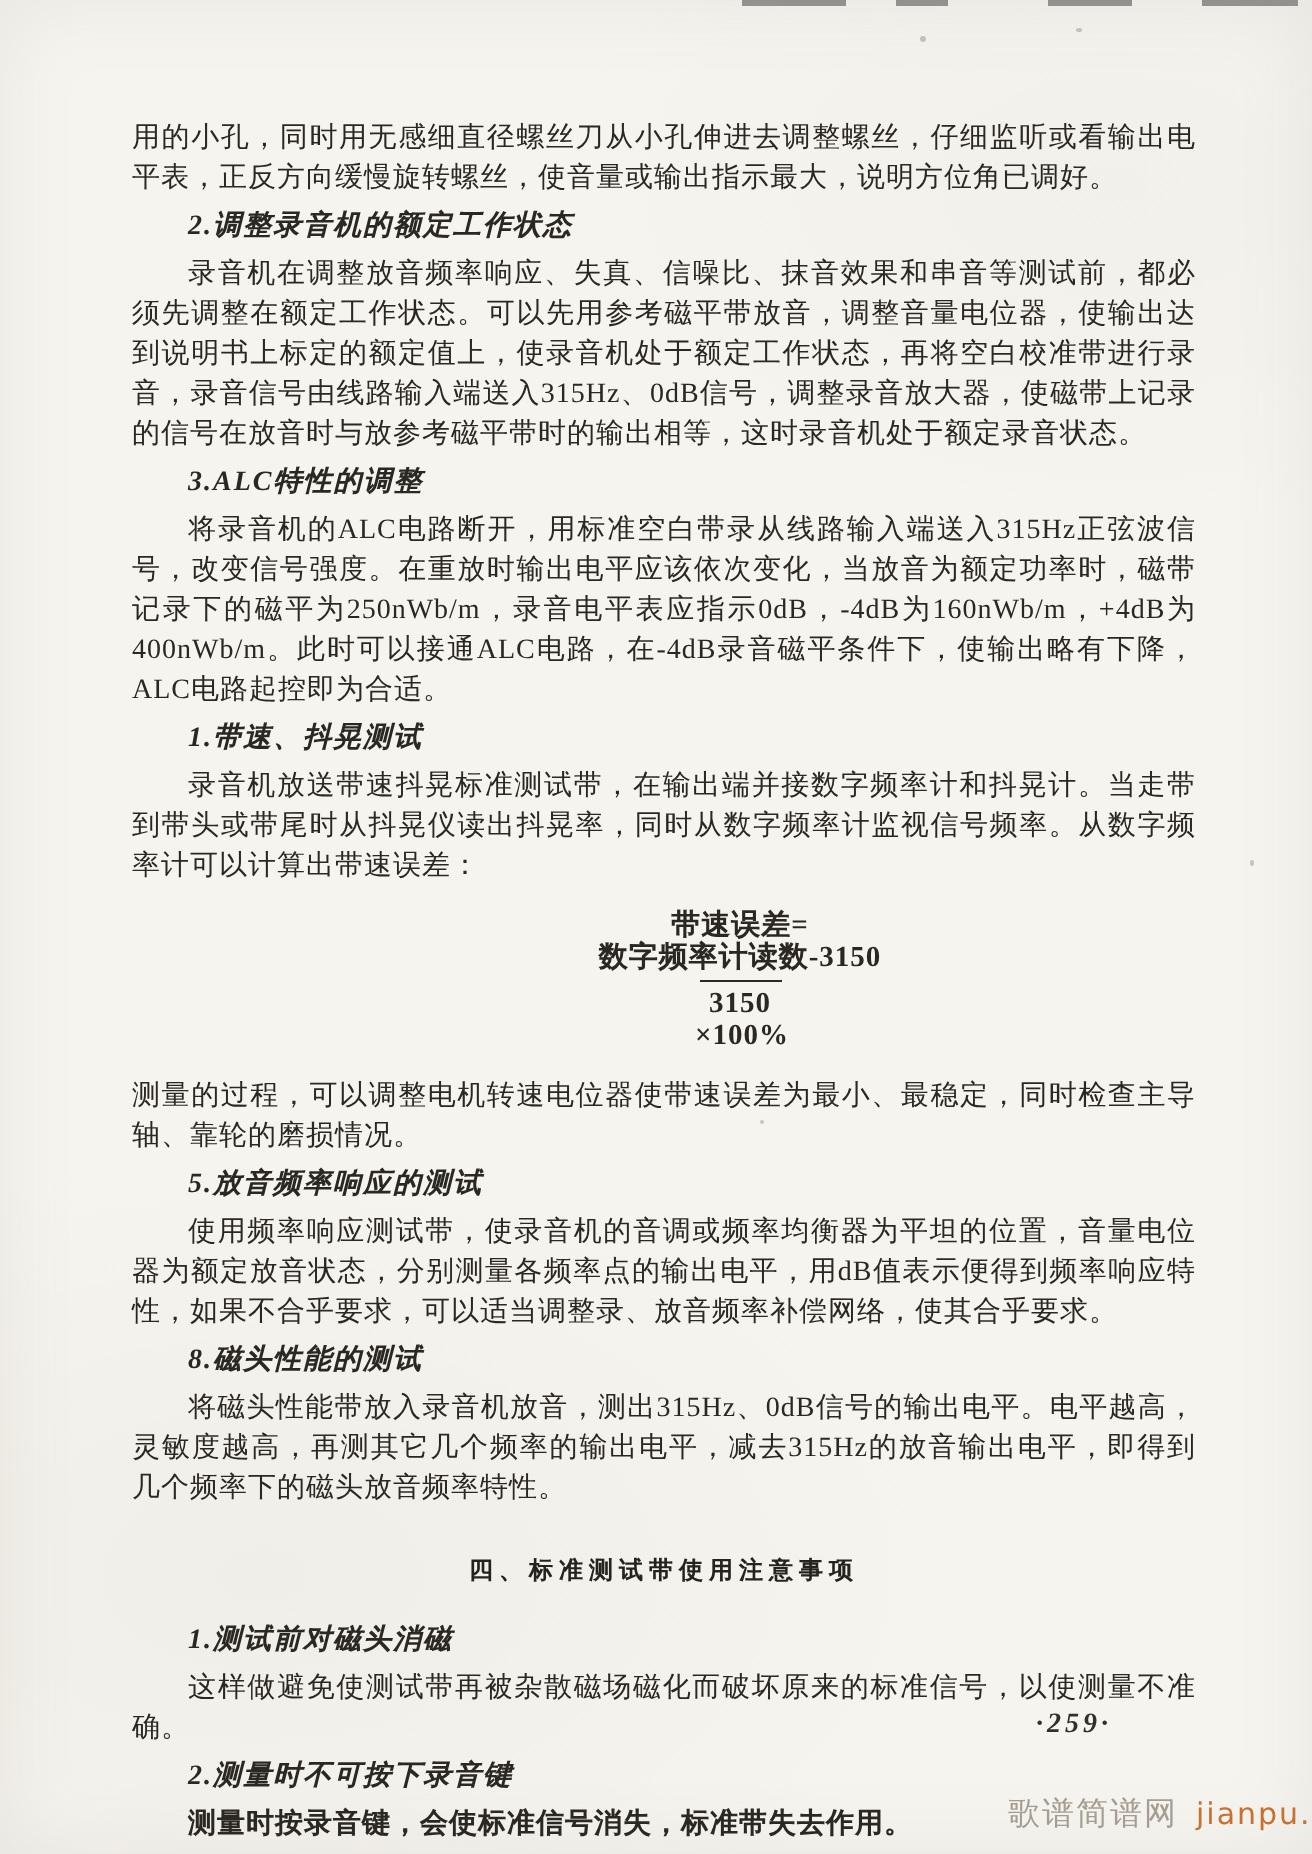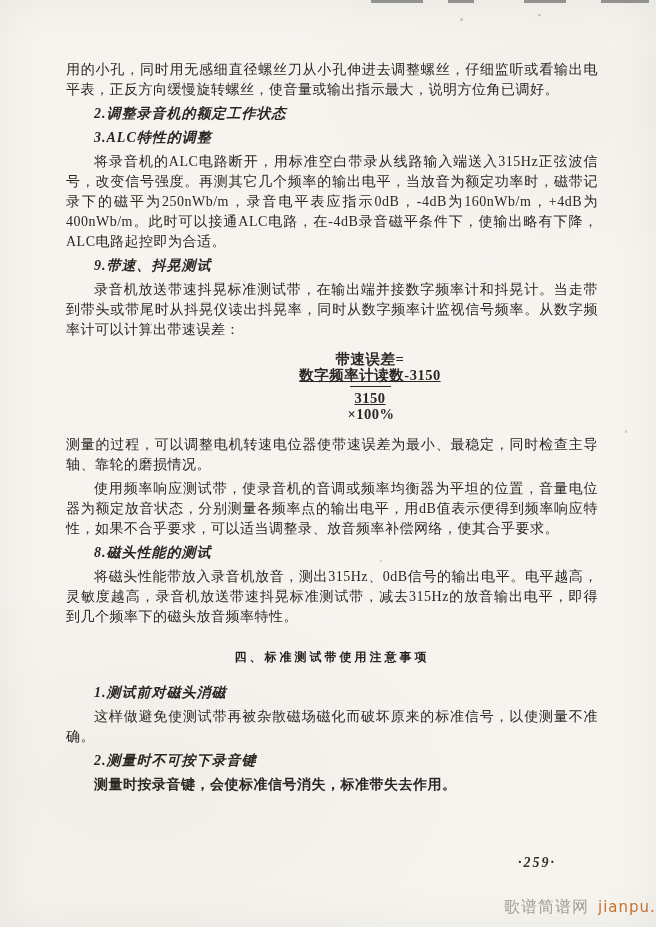--- a/index.html
+++ b/index.html
@@ -56,21 +56,20 @@
     font-size: 14.5px;
     line-height: 16px;
     font-weight: 600;
     flex-direction: column;
   }
   .frac {
     display: inline-flex;
     flex-direction: column;
     align-items: center;
     margin: 0 21px;
-    text-decoration: underline;
   }
   .frac .num { padding: 0 5px 3px; }
   .frac .den { border-top: 1.6px solid #2b2824; padding: 3px 5px 0; }
   .formula-suffix { margin-left: 2px; }
   .section-title {
     margin: 0;
     padding: 16px 0 12px;
     text-align: center;
     text-indent: 0 !important;
     font-family: "DejaVu Sans", sans-serif;
@@ -117,42 +116,44 @@
   <div class="speck" style="left:460px; top:18px; width:3px; height:3px;"></div>
   <div class="speck" style="left:538px; top:14px; width:3px; height:2px;"></div>
   <div class="speck" style="left:380px; top:560px; width:2px; height:2px;"></div>
   <div class="speck" style="left:625px; top:430px; width:2px; height:3px;"></div>
 
   <div class="text-block">
 
     <p class="no-indent">用的小孔，同时用无感细直径螺丝刀从小孔伸进去调整螺丝，仔细监听或看输出电平表，正反方向缓慢旋转螺丝，使音量或输出指示最大，说明方位角已调好。</p>
 
     <p class="subheading">2.调整录音机的额定工作状态</p>
+    <p>录音机在调整放音频率响应、失真、信噪比、抹音效果和串音等测试前，都必须先调整在额定工作状态。可以先用参考磁平带放音，调整音量电位器，使输出达到说明书上标定的额定值上，使录音机处于额定工作状态，再将空白校准带进行录音，录音信号由线路输入端送入315Hz、0dB信号，调整录音放大器，使磁带上记录的信号在放音时与放参考磁平带时的输出相等，这时录音机处于额定录音状态。</p>
 
     <p class="subheading">3.ALC特性的调整</p>
-    <p>将录音机的ALC电路断开，用标准空白带录从线路输入端送入315Hz正弦波信号，改变信号强度。再测其它几个频率的输出电平，当放音为额定功率时，磁带记录下的磁平为250nWb/m，录音电平表应指示0dB，-4dB为160nWb/m，+4dB为400nWb/m。此时可以接通ALC电路，在-4dB录音磁平条件下，使输出略有下降，ALC电路起控即为合适。</p>
+    <p>将录音机的ALC电路断开，用标准空白带录从线路输入端送入315Hz正弦波信号，改变信号强度。在重放时输出电平应该依次变化，当放音为额定功率时，磁带记录下的磁平为250nWb/m，录音电平表应指示0dB，-4dB为160nWb/m，+4dB为400nWb/m。此时可以接通ALC电路，在-4dB录音磁平条件下，使输出略有下降，ALC电路起控即为合适。</p>
 
-    <p class="subheading">9.带速、抖晃测试</p>
+    <p class="subheading">1.带速、抖晃测试</p>
     <p>录音机放送带速抖晃标准测试带，在输出端并接数字频率计和抖晃计。当走带到带头或带尾时从抖晃仪读出抖晃率，同时从数字频率计监视信号频率。从数字频率计可以计算出带速误差：</p>
 
     <div class="formula-row">
       <span>带速误差=</span>
       <span class="frac">
         <span class="num">数字频率计读数-3150</span>
         <span class="den">3150</span>
       </span>
       <span class="formula-suffix">×100%</span>
     </div>
 
     <p class="no-indent">测量的过程，可以调整电机转速电位器使带速误差为最小、最稳定，同时检查主导轴、靠轮的磨损情况。</p>
 
+    <p class="subheading">5.放音频率响应的测试</p>
     <p>使用频率响应测试带，使录音机的音调或频率均衡器为平坦的位置，音量电位器为额定放音状态，分别测量各频率点的输出电平，用dB值表示便得到频率响应特性，如果不合乎要求，可以适当调整录、放音频率补偿网络，使其合乎要求。</p>
 
     <p class="subheading">8.磁头性能的测试</p>
-    <p>将磁头性能带放入录音机放音，测出315Hz、0dB信号的输出电平。电平越高，灵敏度越高，录音机放送带速抖晃标准测试带，减去315Hz的放音输出电平，即得到几个频率下的磁头放音频率特性。</p>
+    <p>将磁头性能带放入录音机放音，测出315Hz、0dB信号的输出电平。电平越高，灵敏度越高，再测其它几个频率的输出电平，减去315Hz的放音输出电平，即得到几个频率下的磁头放音频率特性。</p>
 
     <h2 class="section-title">四、标准测试带使用注意事项</h2>
 
     <p class="subheading">1.测试前对磁头消磁</p>
     <p>这样做避免使测试带再被杂散磁场磁化而破坏原来的标准信号，以使测量不准确。</p>
 
     <p class="subheading">2.测量时不可按下录音键</p>
     <p class="bold-para">测量时按录音键，会使标准信号消失，标准带失去作用。</p>
 
 

